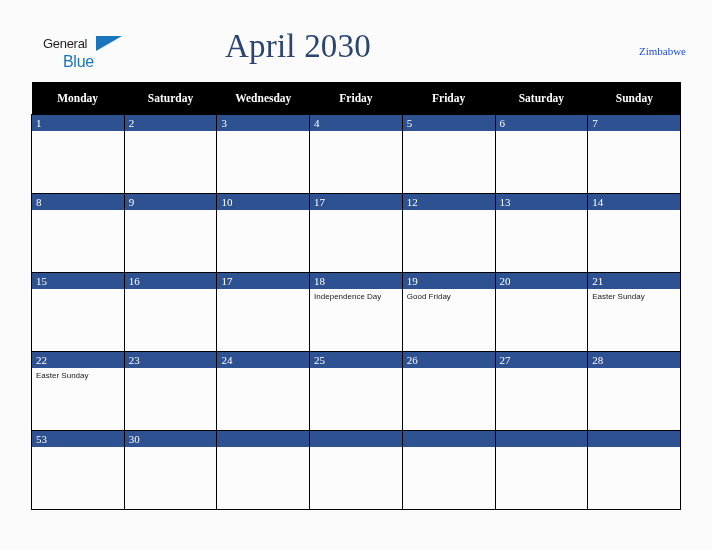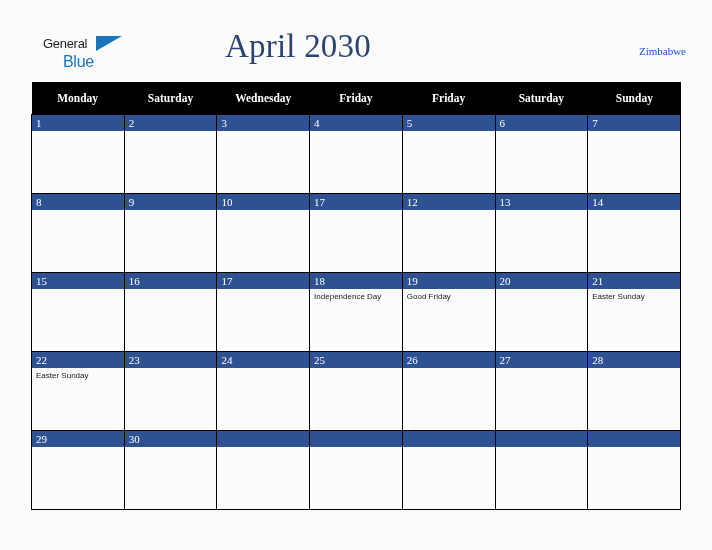--- a/index.html
+++ b/index.html
@@ -297,21 +297,21 @@
           <div class="day-band">27</div>
           <div class="day-body"></div>
         </td>
         <td>
           <div class="day-band">28</div>
           <div class="day-body"></div>
         </td>
       </tr>
       <tr>
         <td>
-          <div class="day-band">29</div>
+          <div class="day-band">53</div>
           <div class="day-body"></div>
         </td>
         <td>
           <div class="day-band">30</div>
           <div class="day-body"></div>
         </td>
         <td>
           <div class="day-band"></div>
           <div class="day-body"></div>
         </td>

